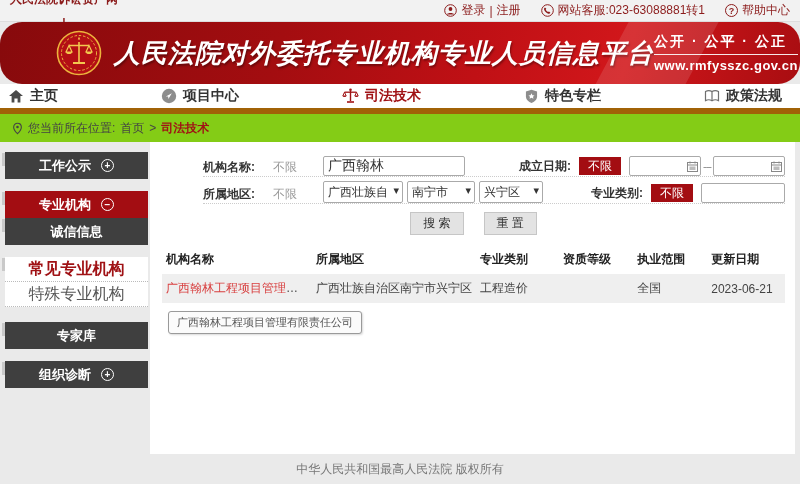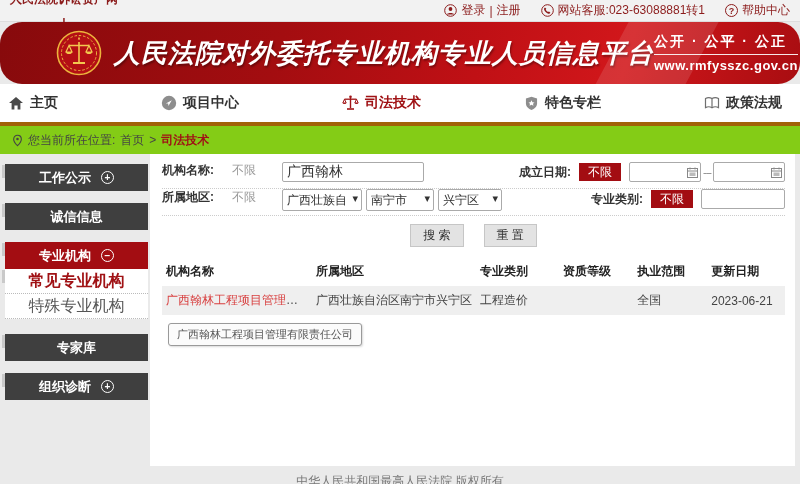--- a/index.html
+++ b/index.html
@@ -25,21 +25,21 @@
                    background:rgba(255,255,255,.12); transform:skewX(-28deg); }
   .emblem { width:46px; height:46px; flex:0 0 46px; margin-right:12px; }
   .banner-title { color:#fff; font-size:26px; font-weight:bold; font-style:italic;
                   letter-spacing:1px; white-space:nowrap; text-shadow:1px 2px 2px rgba(0,0,0,.35); }
   .banner-right { margin-left:auto; color:#fff; text-align:left; z-index:1; padding-right:4px; }
   .banner-slogan { font-size:14px; font-weight:bold; letter-spacing:2px; padding-bottom:3px;
                    border-bottom:1px solid rgba(255,255,255,.9); }
   .banner-site { font-size:13px; font-weight:bold; padding-top:3px; letter-spacing:.5px; }
 
   
-  .nav { height:42px; background:#fff; border-bottom:4px solid #a16207;
+  .nav { height:30px; background:#fff; border-bottom:6px solid #a16207;
          display:flex; align-items:center; justify-content:space-between; padding:0 18px 0 8px;gap:36px; }
   .nav-item { display:flex; align-items:center; gap:6px; font-size:14px; font-weight:bold;
               color:#333; cursor:pointer; }
   .nav-item.active { color:#a01215; }
   .nav-item svg { display:block; }
 
   
   .crumbbar { height:28px; display:flex; align-items:center; gap:5px; padding:0 12px;
               font-size:12px; color:#444; background:#84cc16; }
   .crumb-link { color:#444; cursor:pointer; }
@@ -58,21 +58,21 @@
                    font-size:10px; line-height:1; font-weight:bold; }
   .submenu { background:#fff; margin:0 0 15px 0; position:relative; }
   .submenu::before { content:""; position:absolute; left:-3px; top:1px; width:3px; height:13px; background:#c9c9c9; }
   .sub-item { height:25px; display:flex; align-items:center; justify-content:center;
               font-size:16px; color:#555; border-bottom:1px dotted #bbb; cursor:pointer; }
   .sub-item.active { color:#a01215; font-weight:bold; }
 
   .main { flex:1; background:#fff; padding:8px 10px 0 12px; }
 
   
-  .form-row { display:flex; align-items:flex-start; height:27px; border-bottom:1px dotted #ccc; font-size:12px; }
+  .form-row { display:flex; align-items:flex-end; height:27px; border-bottom:1px dotted #ccc; font-size:12px;margin-left:41px; }
   .f-label { font-weight:bold; color:#333; width:62px; }
   .f-unltd-text { color:#999; width:50px; margin-left:8px; }
   .f-unltd-btn { background:#a30d12; color:#fff; font-size:12px; border:none; width:42px; height:18px;
                  margin:0 8px 0 8px; cursor:pointer; }
   .f-right { margin-left:auto; display:flex; align-items:center; }
   .f-right .f-label { width:58px; text-align:right; }
   input.txt { height:20px; border:1px solid #aaa; border-radius:2px; font-size:14px; padding:0 4px;
               font-family:"Liberation Sans","DejaVu Sans",sans-serif; color:#333; }
   .w-org { width:142px; }
   .w-cat { width:84px; }
@@ -220,29 +220,29 @@
 
   <div class="content">
 
     <div class="sidebar">
       <div class="side-block">
         <div class="side-item">
           <span>工作公示</span>
           <span class="toggle-circle">+</span>
         </div>
       </div>
-      <div class="side-block">
-        <div class="side-item">
-          <span>诚信信息</span>
-        </div>
-      </div>
       <div class="side-block" style="margin-bottom:0;">
         <div class="side-item red">
           <span>专业机构</span>
           <span class="toggle-circle">−</span>
+        </div>
+      </div>
+      <div class="side-block">
+        <div class="side-item">
+          <span>诚信信息</span>
         </div>
       </div>
       <div class="submenu">
         <div class="sub-item active">
           <span>常见专业机构</span>
         </div>
         <div class="sub-item">
           <span>特殊专业机构</span>
         </div>
       </div>

